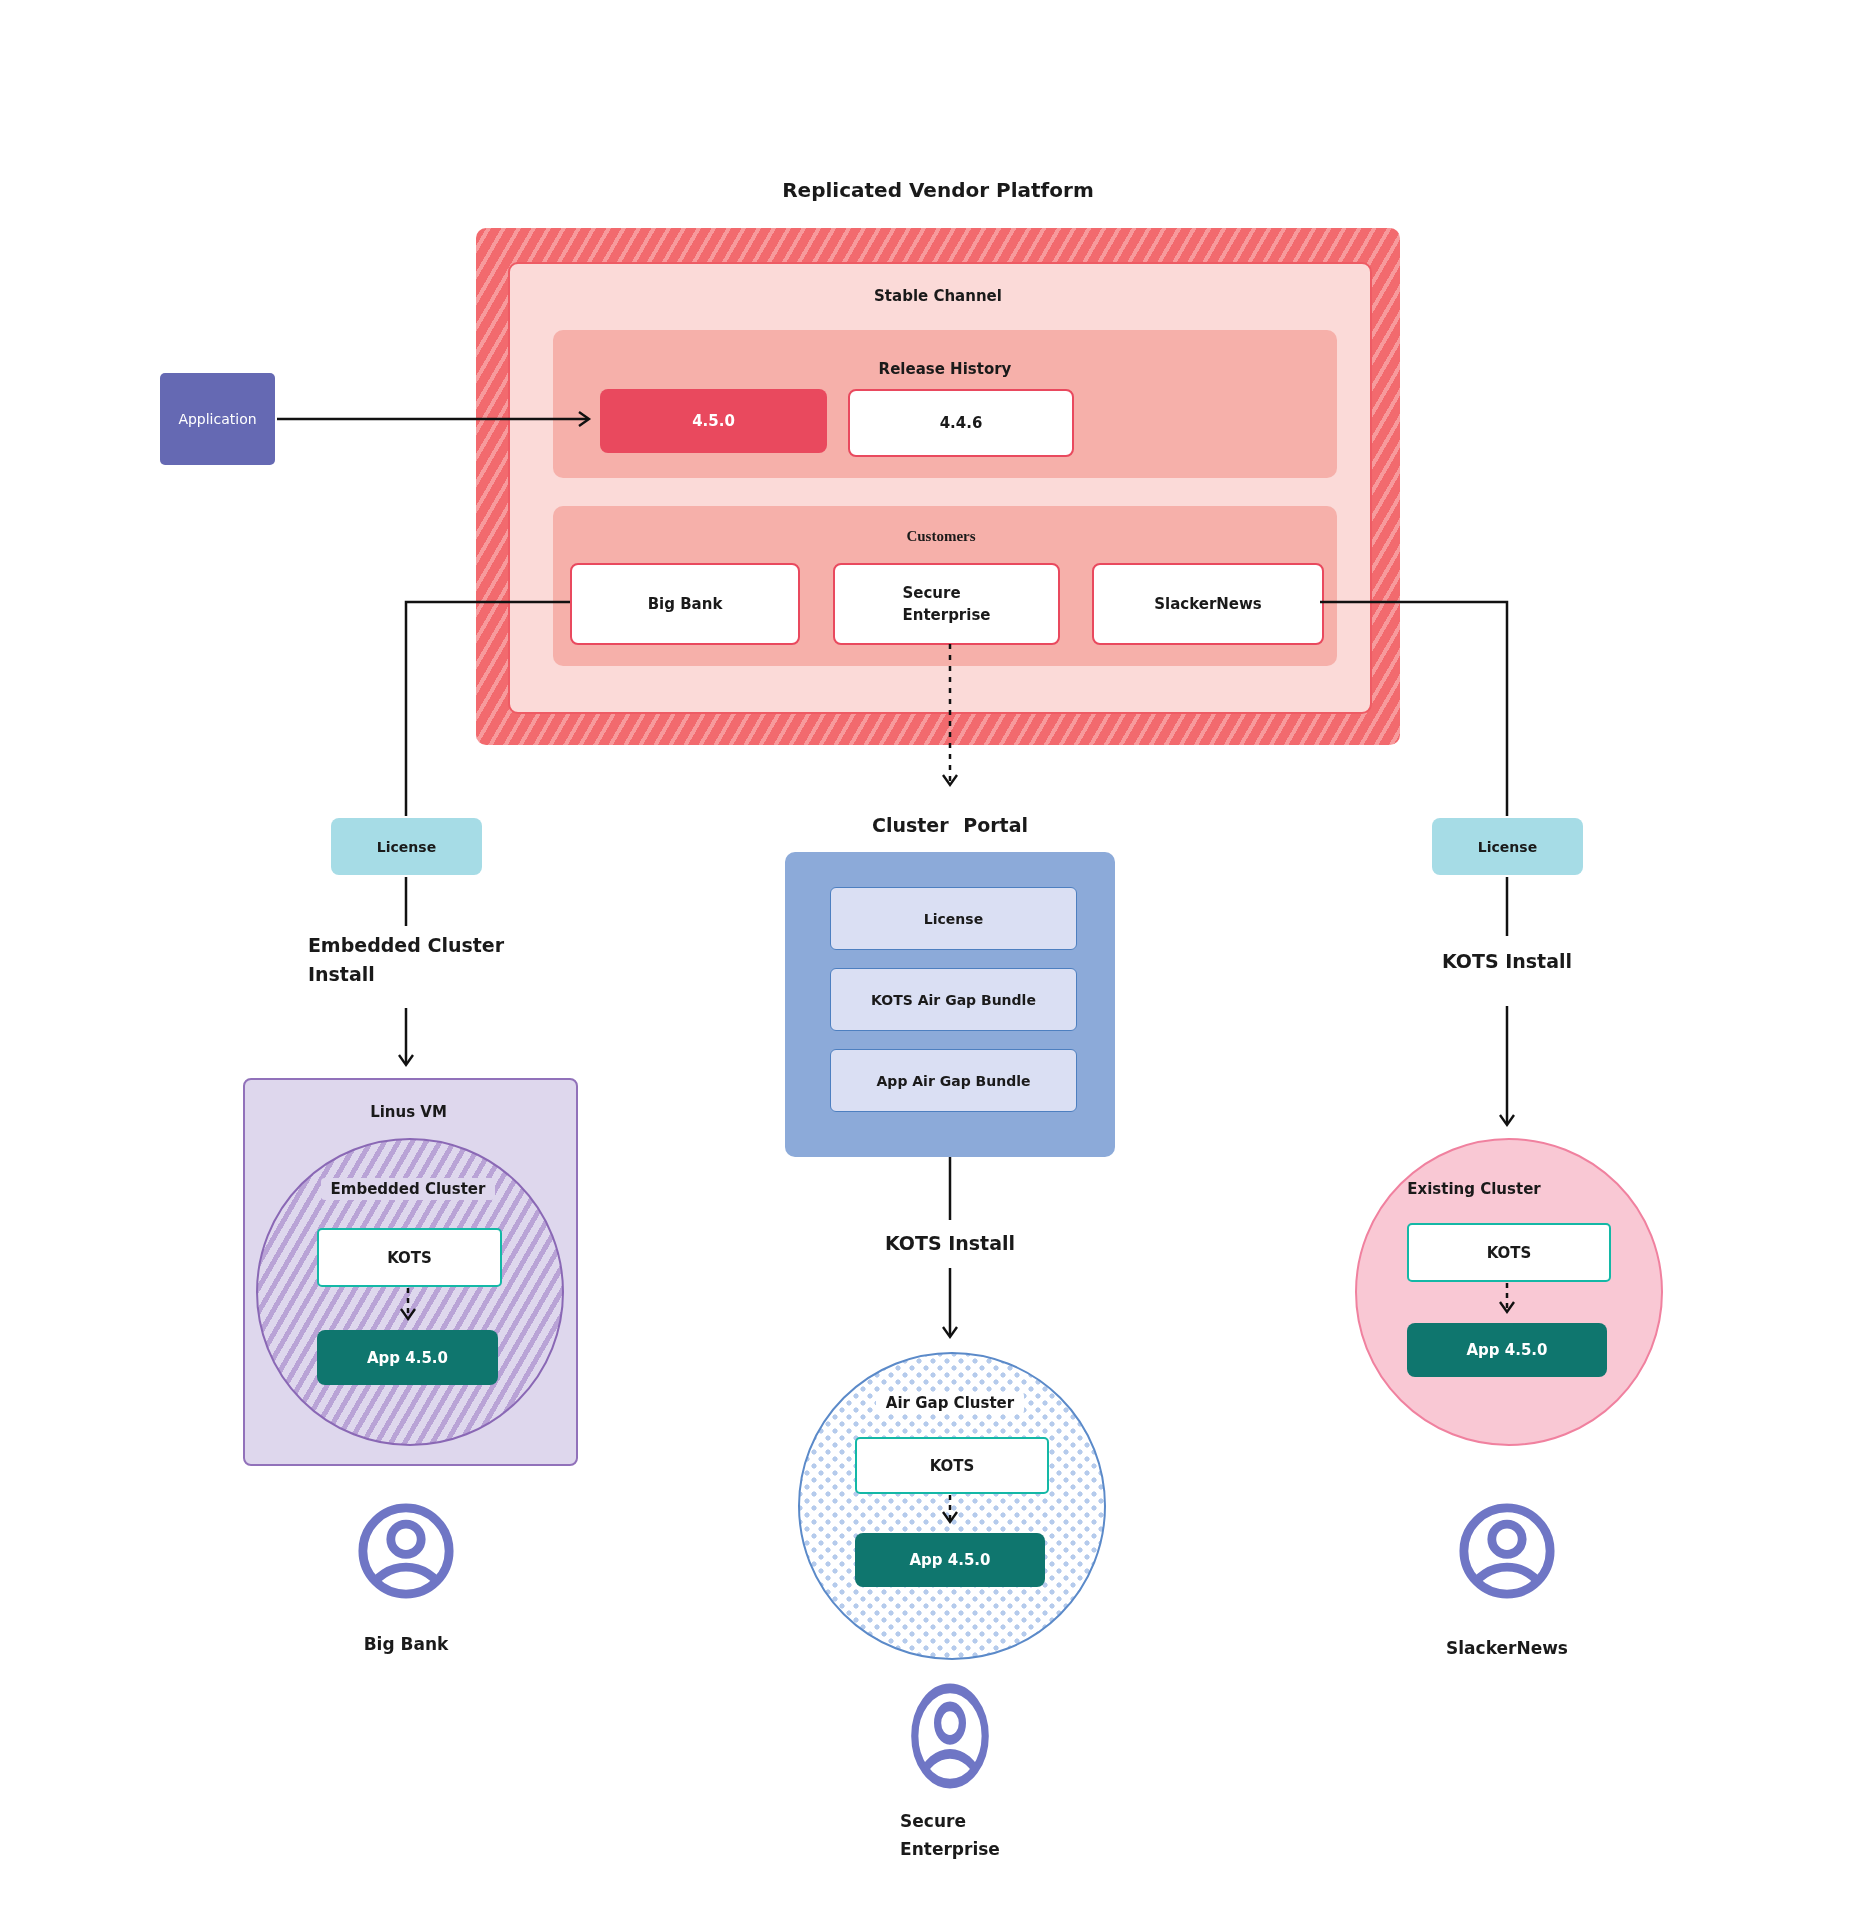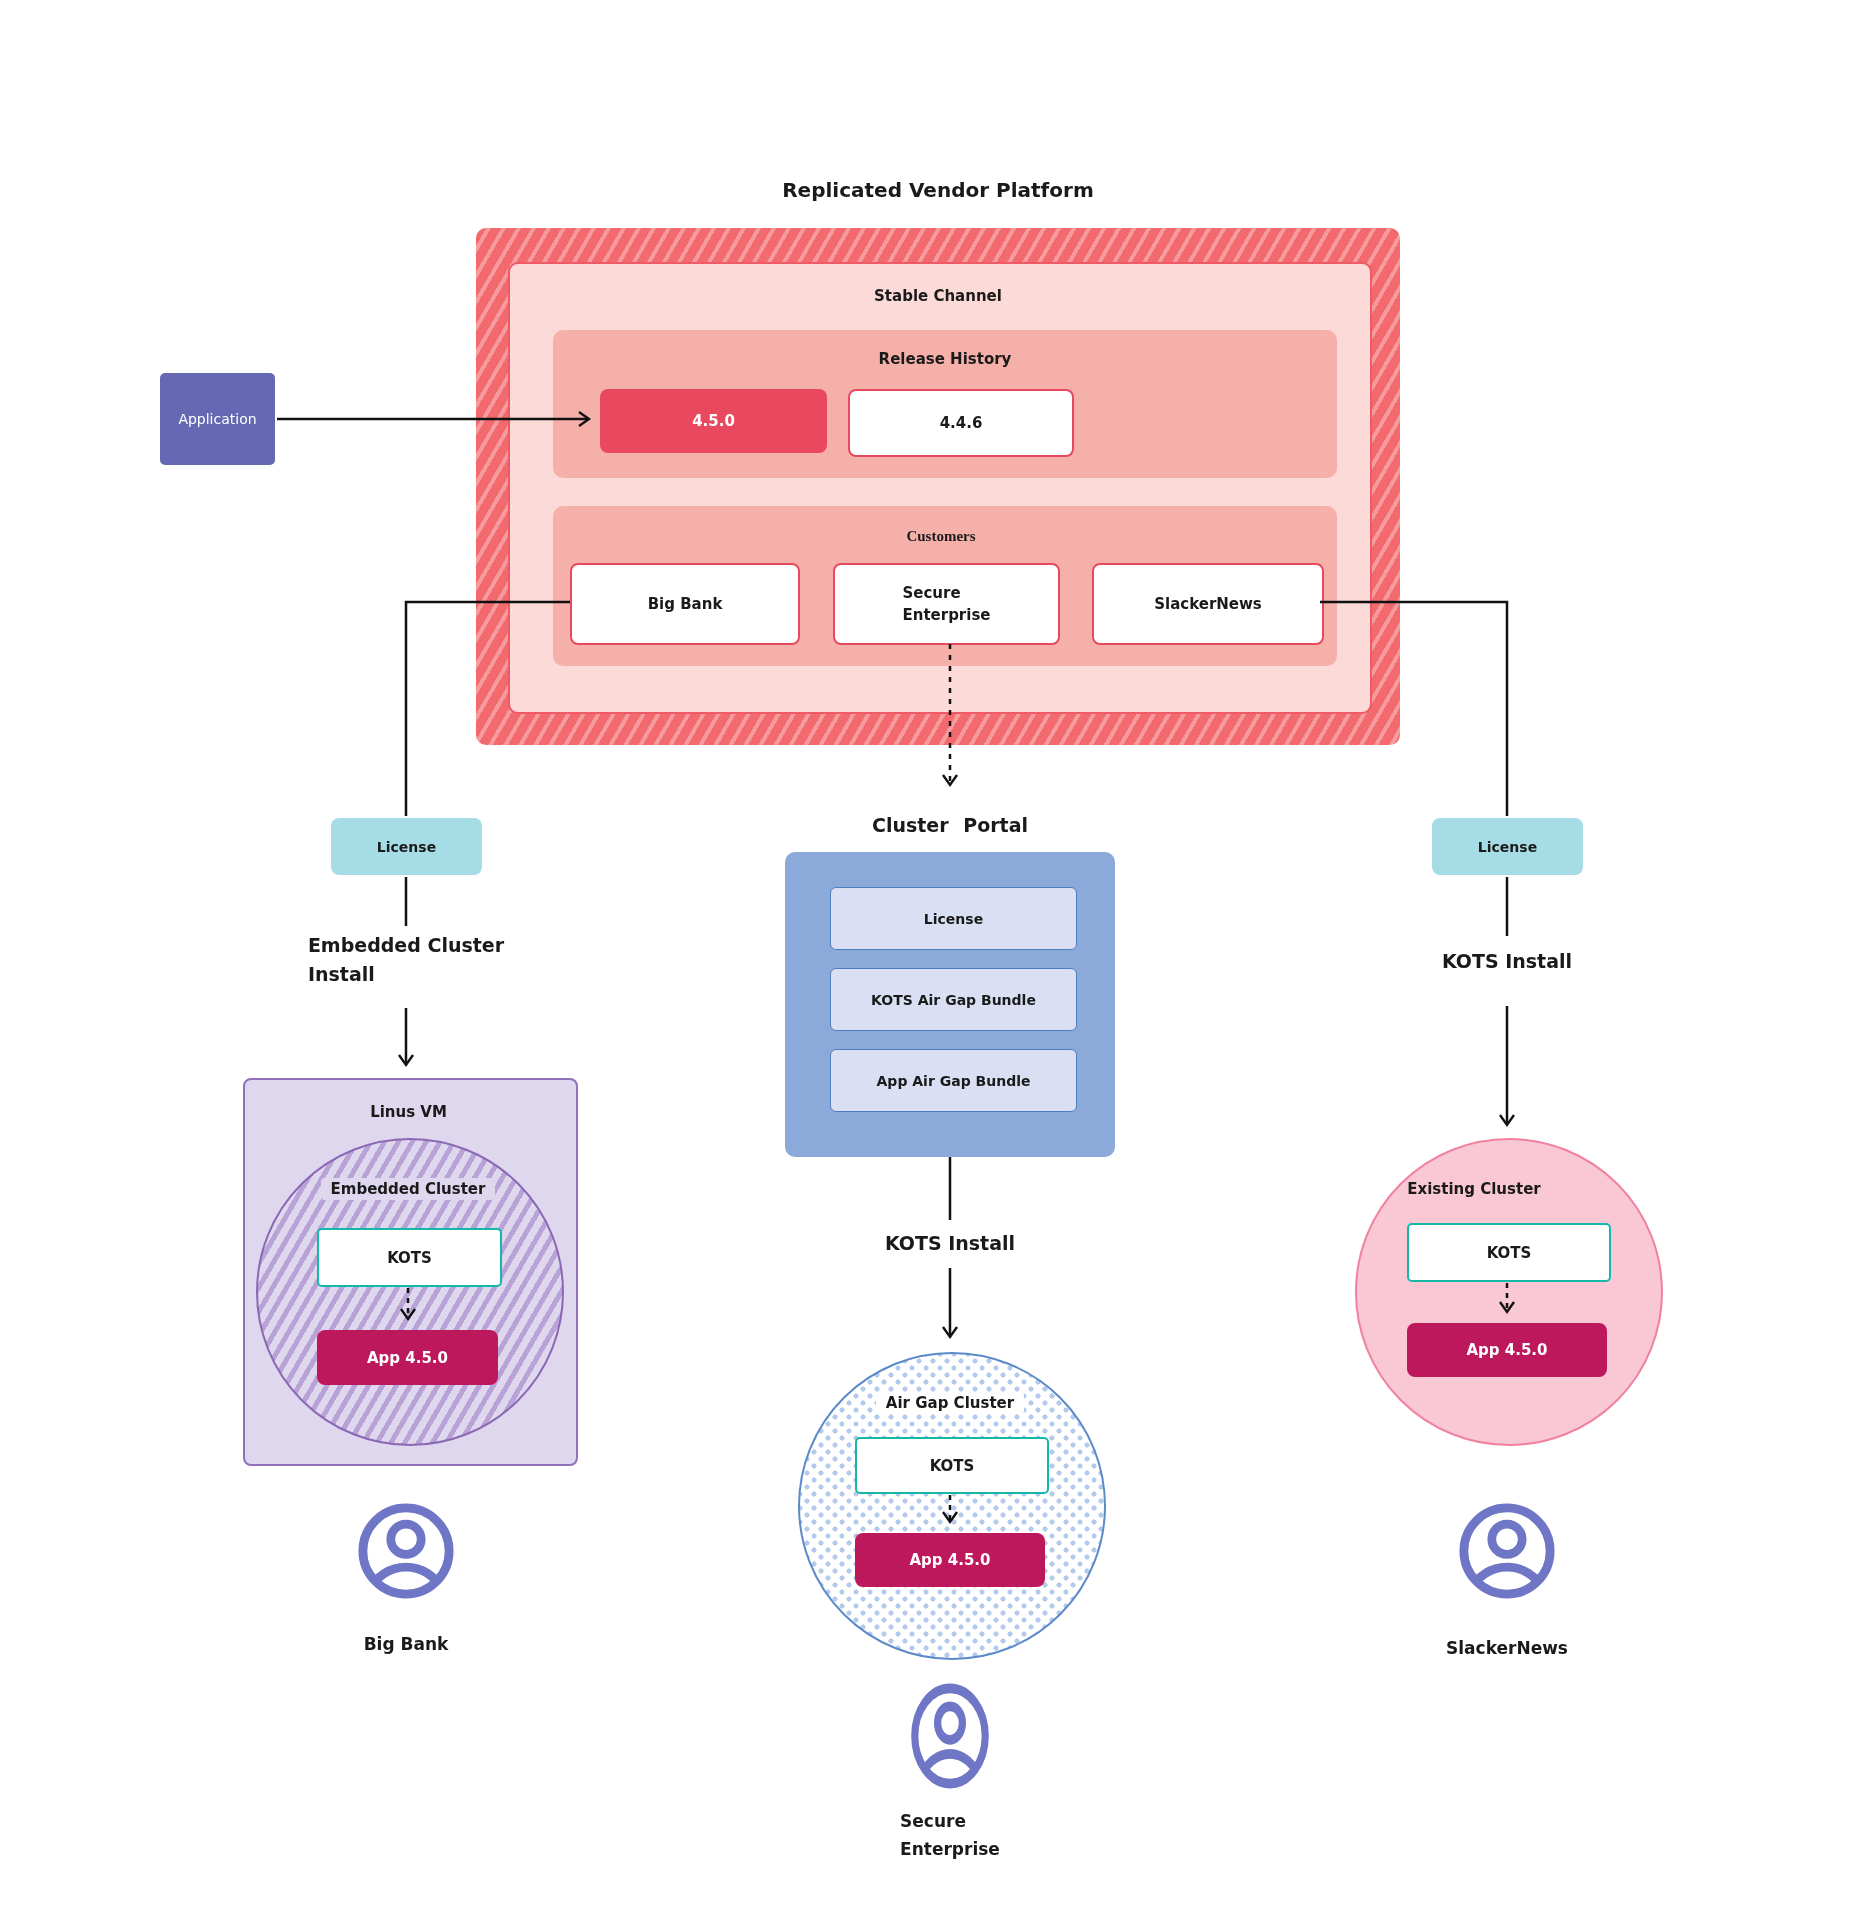--- a/index.html
+++ b/index.html
@@ -47,41 +47,41 @@
     background-size:14px 14px; background-position:0 0, 7px 7px;
     border:2px solid #5b8ac9;
   }
   .existing-circle { background:#f9c8d4; border:2px solid #f0819f; }
 
   .cluster-label { font-size:15px; font-weight:600; padding:2px 10px; border-radius:4px; }
   .bg-purple { background:#ded7ed; }
   .bg-white { background:#ffffff; }
 
   .kots-box { background:#ffffff; border:2px solid #14b8a6; border-radius:5px; font-size:15px; font-weight:600; }
-  .appver-box { background:#be185d; color:#ffffff; border-radius:8px; font-size:15px; font-weight:600; }
+  .appver-box { background:#0f766e; color:#ffffff; border-radius:8px; font-size:15px; font-weight:600; }
 
   .person { color:#6f76c5; }
   .person-label { font-size:17px; font-weight:600; line-height:28px; }
 
   svg.overlay { position:absolute; left:0; top:0; pointer-events:none; z-index:40; }
 </style>
 </head>
 <body>
 
 <div class="canvas">
 
   <div class="abs cc diagram-title" style="left:688px; top:176px; width:500px; height:28px;">Replicated Vendor Platform</div>
 
   <div class="abs hatch-red" style="left:476px; top:228px; width:924px; height:517px;"></div>
 
   <div class="abs stable" style="left:508px; top:262px; width:860px; height:448px;"></div>
   <div class="abs cc sec-label" style="left:508px; top:286px; width:860px; height:20px;">Stable Channel</div>
 
   <div class="abs salmon" style="left:553px; top:330px; width:784px; height:148px;"></div>
-  <div class="abs cc sec-label" style="left:553px; top:349px; width:784px; height:20px;">Release History</div>
+  <div class="abs cc sec-label" style="left:553px; top:359px; width:784px; height:20px;">Release History</div>
   <div class="abs cc release-current" style="left:600px; top:389px; width:227px; height:64px;">4.5.0</div>
   <div class="abs cc white-red" style="left:848px; top:389px; width:222px; height:64px;">4.4.6</div>
 
   <div class="abs salmon" style="left:553px; top:506px; width:784px; height:160px;"></div>
   <div class="abs cc sec-label" style="left:565px; top:526px; width:752px; height:20px;font-family:Liberation Serif, serif;">Customers</div>
   <div class="abs cc white-red" style="left:570px; top:563px; width:226px; height:78px;">Big Bank</div>
   <div class="abs cc white-red prewrap" style="left:833px; top:563px; width:223px; height:78px; line-height:22px;">Secure
 Enterprise</div>
   <div class="abs cc white-red" style="left:1092px; top:563px; width:228px; height:78px;">SlackerNews</div>
 

